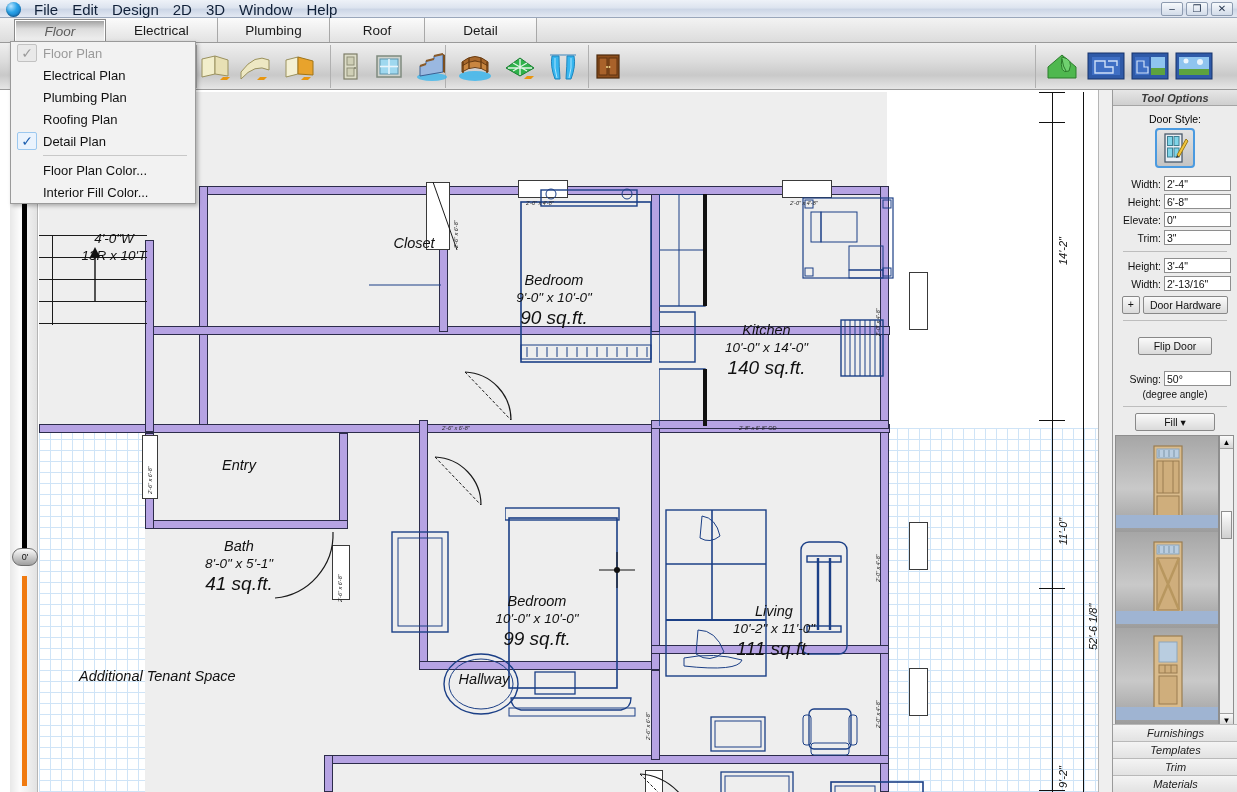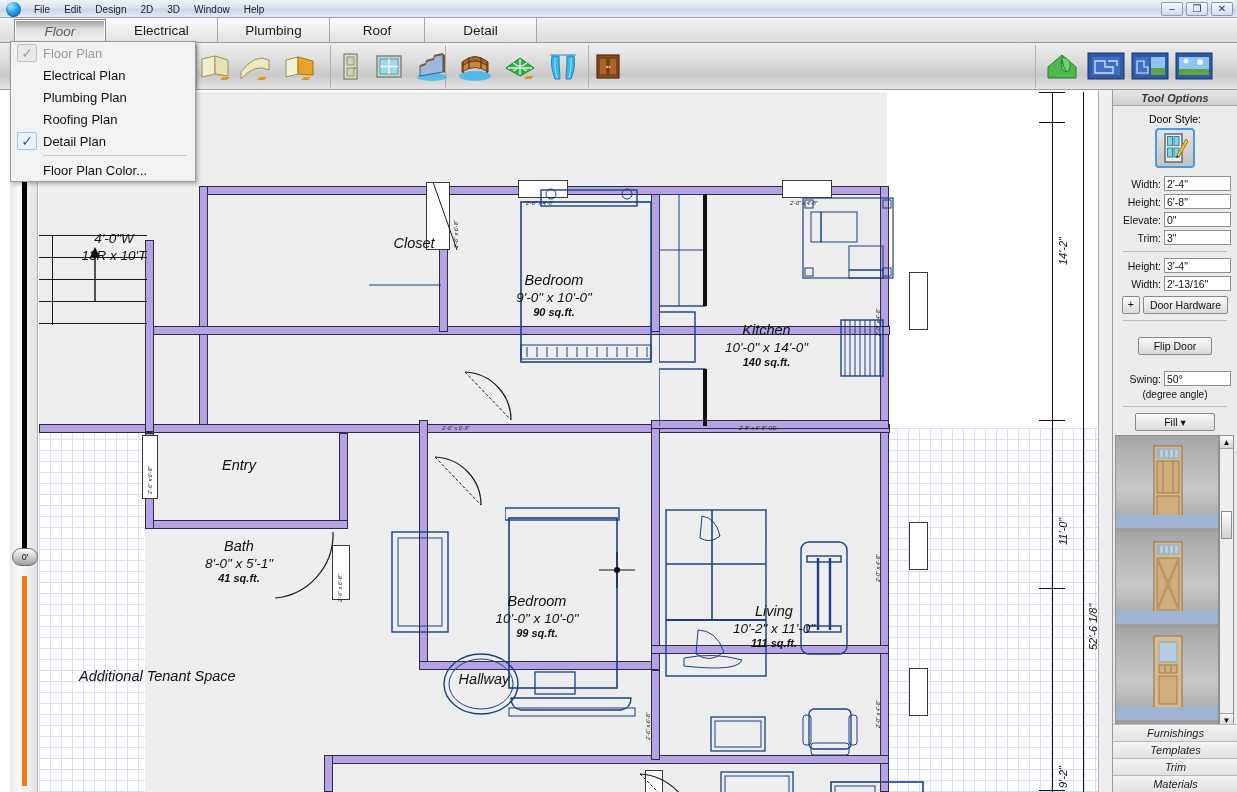--- a/index.html
+++ b/index.html
@@ -16,21 +16,21 @@
     background: linear-gradient(to bottom,#eef2f8 0%,#dde4ef 45%,#ccd6e6 55%,#e3e9f3 100%);
     border-bottom:1px solid #9aa7bb;
   }
   #menubar { position:absolute; left:0; top:0; height:18px; display:flex; align-items:center; }
   .orb {
     width:15px;height:15px;border-radius:50%;margin:0 6px 0 6px;
     background: radial-gradient(circle at 33% 28%, #b8e4ff 0%, #2aa3e8 42%, #0d63b4 100%);
     box-shadow: inset 0 -1px 2px rgba(0,0,0,.35);
   }
   .menu-item {
-    padding:1px 7px; font-size:10px; color:#102038; cursor:default;
+    padding:1px 7px; font-size:15px; color:#102038; cursor:default;
     font-family:"Liberation Sans",sans-serif;
   }
   #wincontrols { position:absolute; right:4px; top:2px; display:flex; gap:3px; }
   .wbtn {
     width:22px;height:14px;
     background:linear-gradient(to bottom,#f6f9fc,#d3dcea);
     border:1px solid #8d9bb0; border-radius:2px;
     display:flex;align-items:center;justify-content:center;
     font-size:10px;color:#26364f;line-height:1;
   }
@@ -83,21 +83,21 @@
       linear-gradient(to right,#cfe4f7 1px,transparent 1px),
       linear-gradient(to bottom,#cfe4f7 1px,transparent 1px);
     background-size:11px 11px; }
   .floorfill { position:absolute; background:#eeeeee; }
   .wall { position:absolute; background:#b6a3e3; border:1px solid #2c2c4a; }
   .opening { position:absolute; background:#ffffff; border:1px solid #3a3a3a; }
   .rlabel { position:absolute; font-style:italic; color:#111;
     text-align:center; line-height:1.23; white-space:nowrap; }
   .rlabel .nm { font-size:14.5px; }
   .rlabel .dm { font-size:13.5px; }
-  .rlabel .sq { font-size:11px;font-weight:bold; }
+  .rlabel .sq { font-size:19px; }
   .tiny { position:absolute; font-size:5.5px; color:#222; font-style:italic; white-space:nowrap; }
   .tinyv { position:absolute; font-size:5.5px; color:#222; font-style:italic;
     white-space:nowrap; transform:rotate(-90deg); transform-origin:left top; }
   .dimtext { position:absolute; font-size:11px; color:#111; font-style:italic;
     white-space:nowrap; transform:rotate(-90deg); transform-origin:left top; }
   .dimline { position:absolute; background:#111; }
   .tick { position:absolute; background:#111; }
   .stairline { position:absolute; background:#1a1a1a; height:1px; }
   
   #rightpanel {
@@ -718,13 +718,17 @@
     <div class="dd-chk">
       <div class="box chk-on-blue">✓</div>
     </div>
     <div class="dd-label">Detail Plan</div>
   </div>
   <div class="dd-sep"></div>
   <div class="dd-item">
     <div class="dd-chk"></div>
     <div class="dd-label">Floor Plan Color...</div>
   </div>
+  <div class="dd-item">
+    <div class="dd-chk"></div>
+    <div class="dd-label">Interior Fill Color...</div>
+  </div>
 </div>
 
 </body></html>

